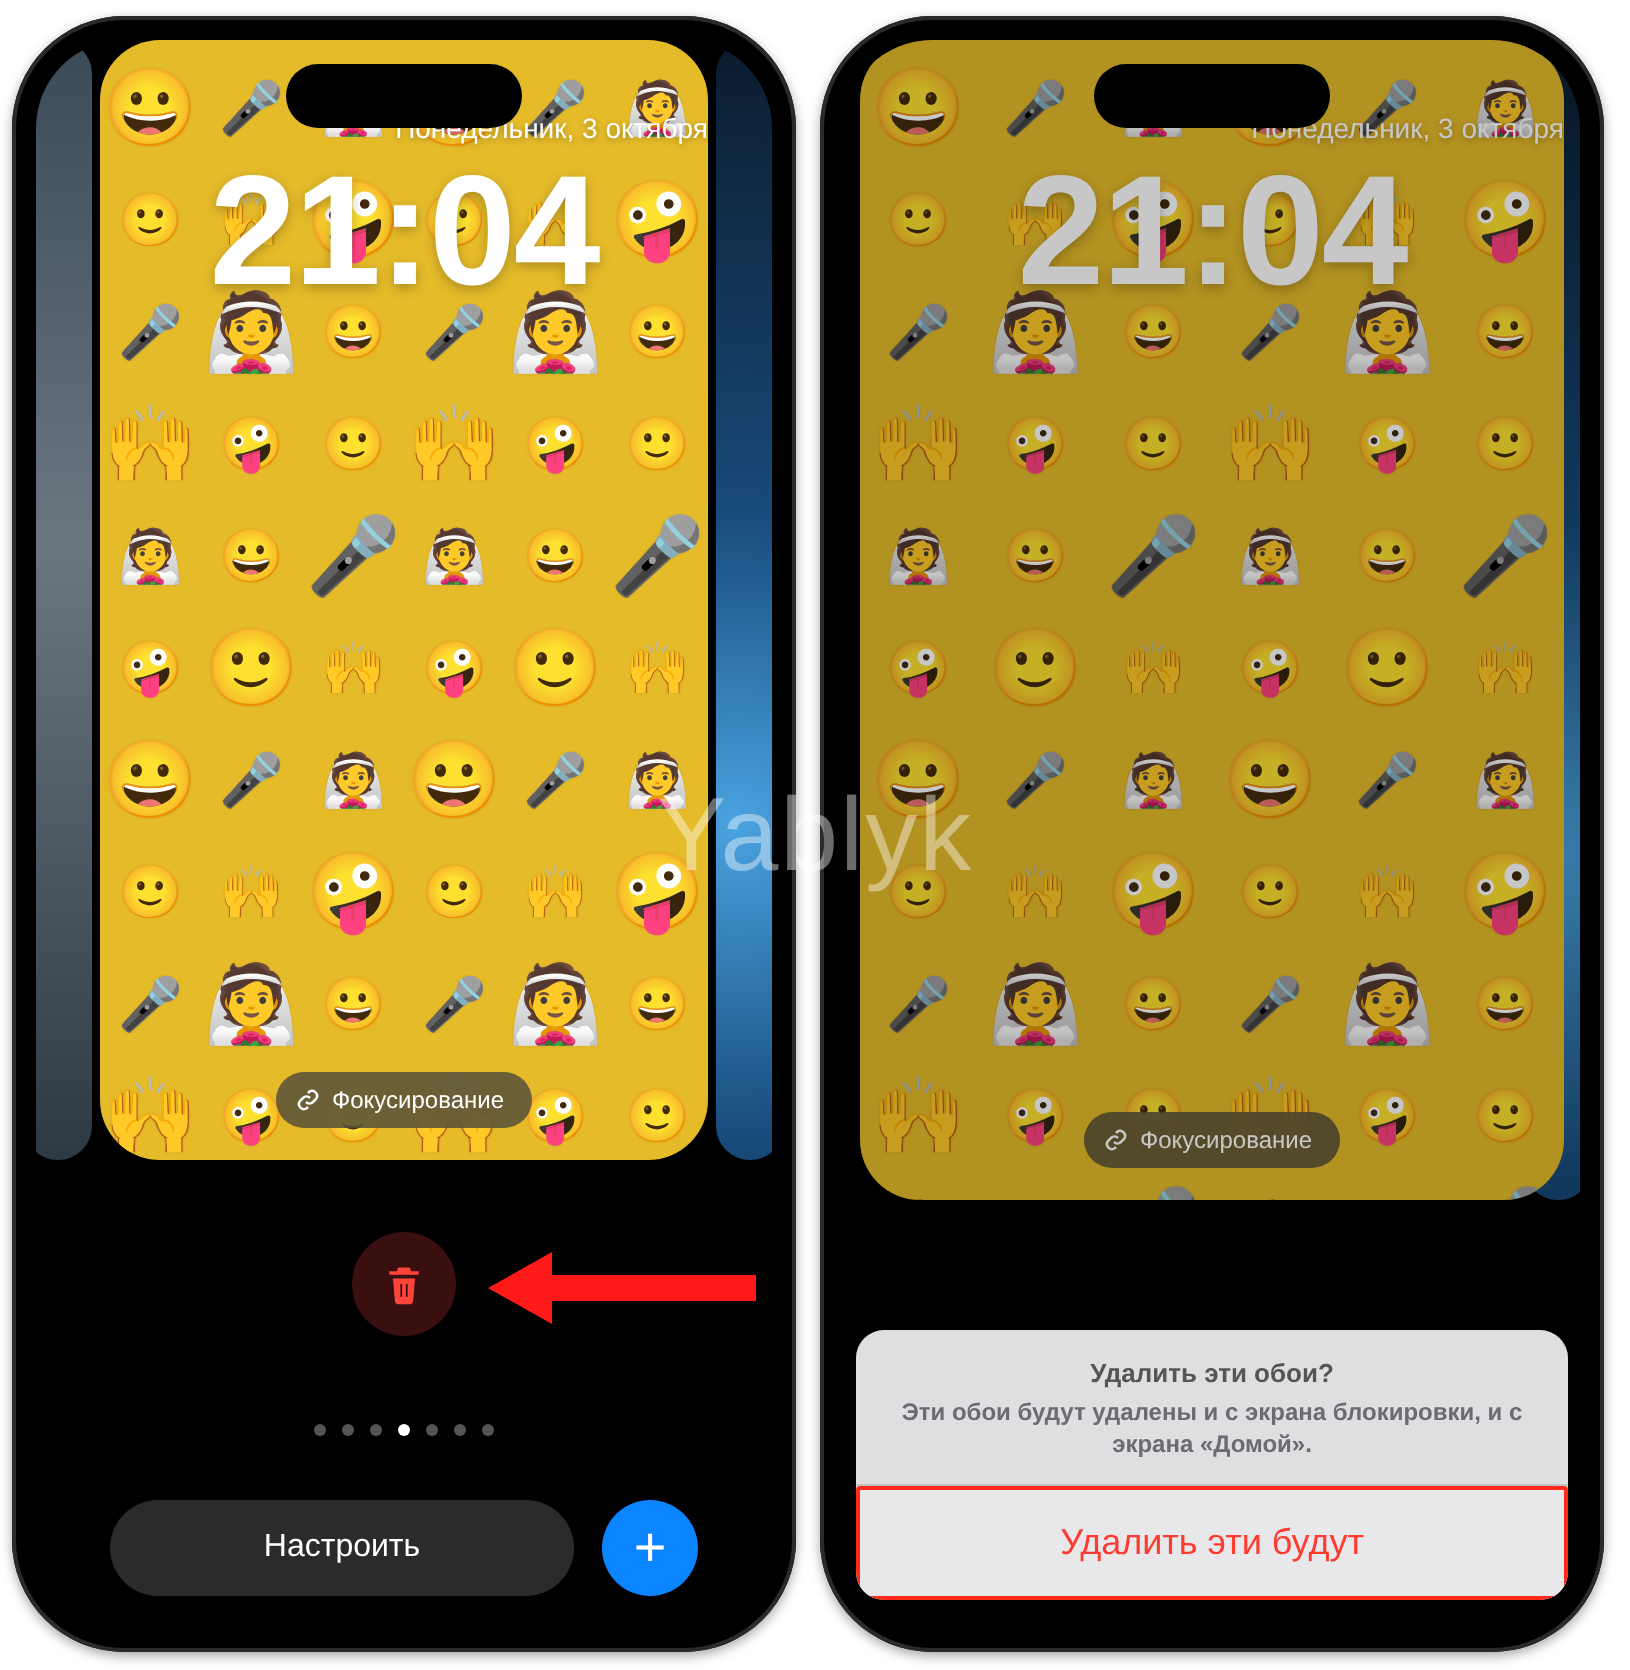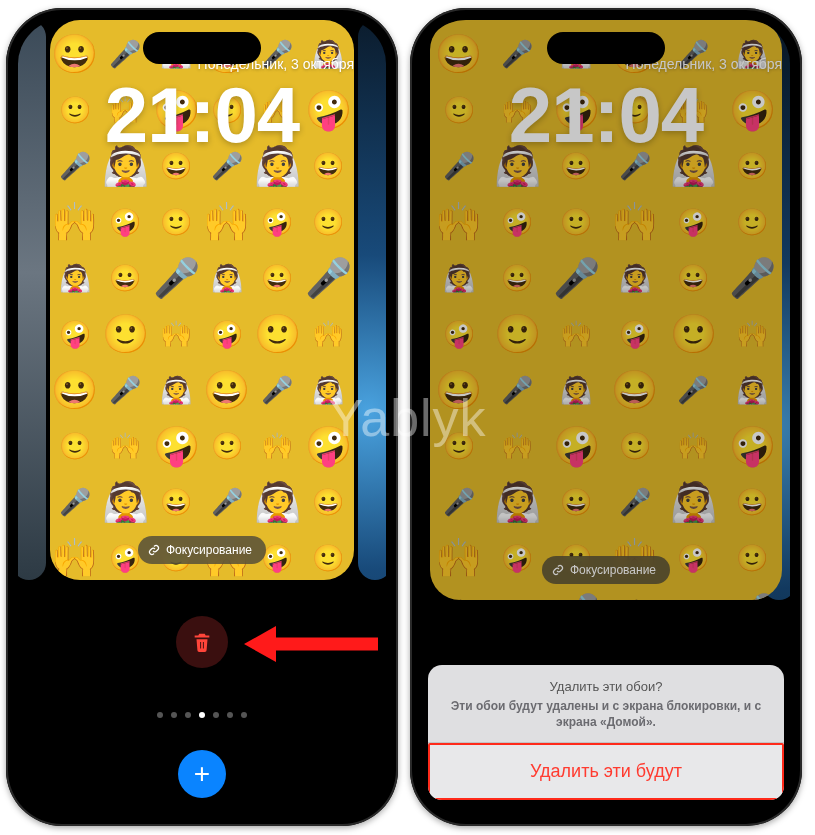--- a/index.html
+++ b/index.html
@@ -223,21 +223,21 @@
     overflow: hidden;
     margin-bottom: 8px;
     backdrop-filter: blur(8px);
   }
   .sheet-header {
     text-align: center;
     padding: 14px 18px 12px;
     color: #6b6b70;
     border-bottom: 1px solid rgba(0,0,0,0.12);
   }
-  .sheet-title { font-size: 13px; font-weight: 400; margin-bottom: 4px; color:#555; }
+  .sheet-title { font-size: 13px; font-weight: 700; margin-bottom: 4px; color:#555; }
   .sheet-msg { font-size: 12px; line-height: 1.35; color:#6b6b70;font-weight:bold; }
   .sheet-destructive {
     text-align: center;
     padding: 16px 0;
     color: #ff3b30;
     font-size: 18px;
     font-weight: 400;
     background: rgba(232,232,234,0.96);
   }
   .sheet-cancel {
@@ -364,20 +364,23 @@
           <div class="dot"></div>
           <div class="dot"></div>
           <div class="dot"></div>
           <div class="dot active"></div>
           <div class="dot"></div>
           <div class="dot"></div>
           <div class="dot"></div>
         </div>
 
       <div class="bottom-bar">
+        <div class="customize-btn">
+          <span>Настроить</span>
+        </div>
         <div class="add-btn">
           <span class="plus-ic">+</span>
         </div>
       </div>
 
     </div>
   </div>
 
   <div class="phone phone2">
     <div class="screen">

